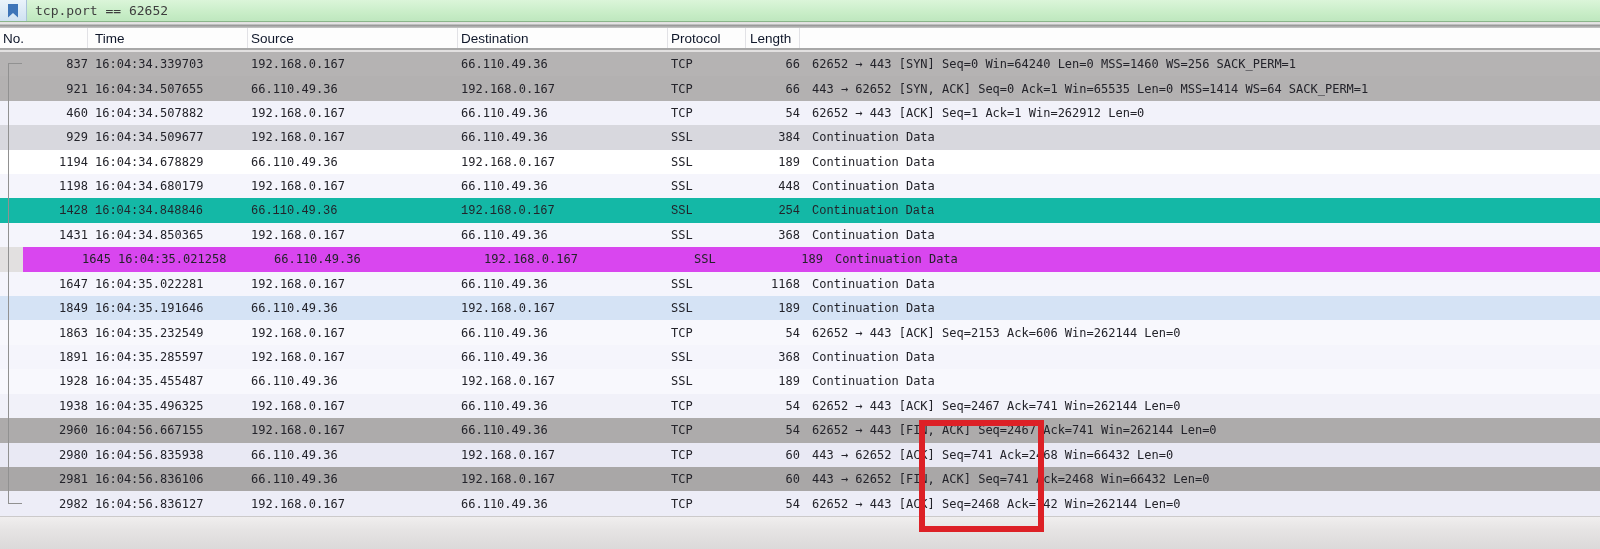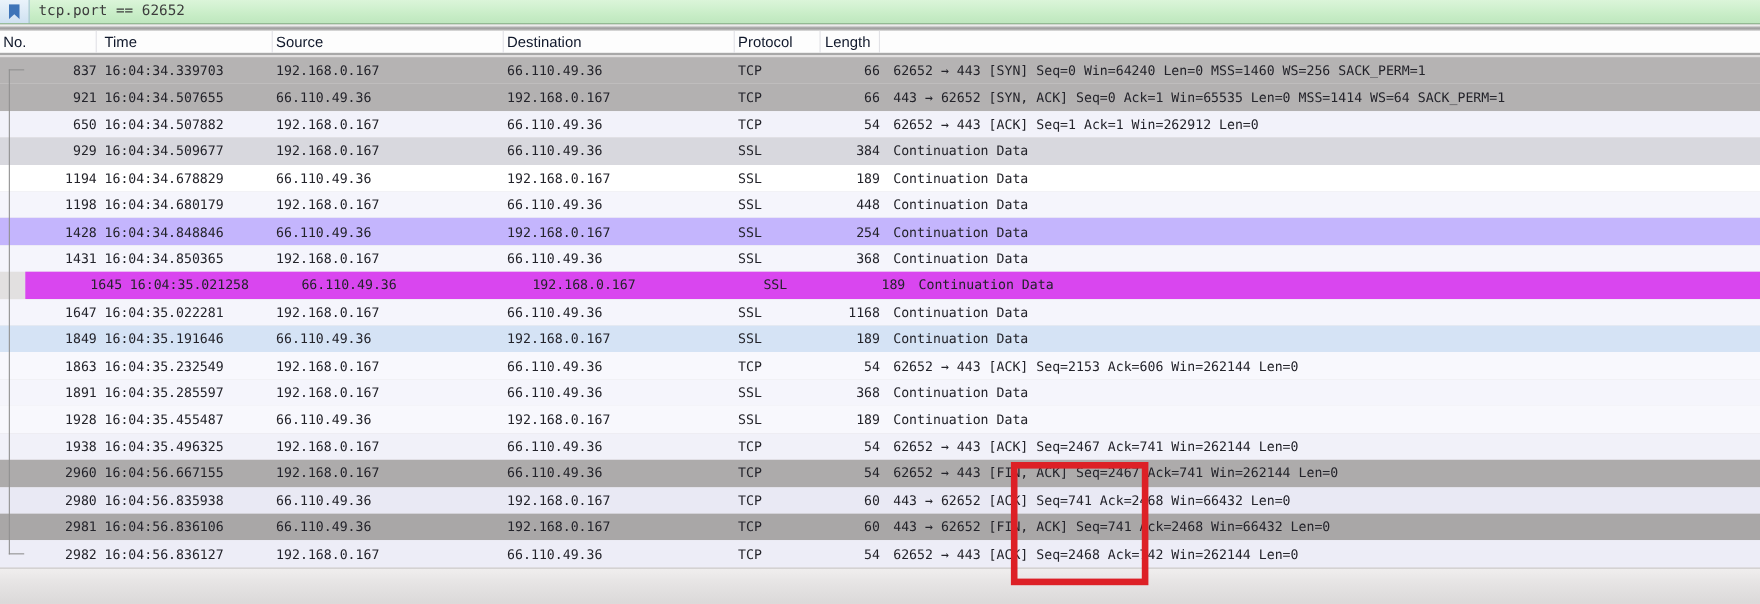--- a/index.html
+++ b/index.html
@@ -106,25 +106,25 @@
     <div class="hcell c-time">Time</div>
     <div class="hcell c-src">Source</div>
     <div class="hcell c-dst">Destination</div>
     <div class="hcell c-proto">Protocol</div>
     <div class="hcell c-len">Length</div>
   </div>
 
 <div class="packet-list">
     <div class="prow" style="background: rgb(181, 179, 179);"><div class="c-no">837</div><div class="c-time">16:04:34.339703</div><div class="c-src">192.168.0.167</div><div class="c-dst">66.110.49.36</div><div class="c-proto">TCP</div><div class="c-len">66</div><div class="c-info">62652 → 443 [SYN] Seq=0 Win=64240 Len=0 MSS=1460 WS=256 SACK_PERM=1</div></div>
     <div class="prow" style="background: rgb(179, 177, 177);"><div class="c-no">921</div><div class="c-time">16:04:34.507655</div><div class="c-src">66.110.49.36</div><div class="c-dst">192.168.0.167</div><div class="c-proto">TCP</div><div class="c-len">66</div><div class="c-info">443 → 62652 [SYN, ACK] Seq=0 Ack=1 Win=65535 Len=0 MSS=1414 WS=64 SACK_PERM=1</div></div>
-    <div class="prow" style="background: rgb(242, 242, 250);"><div class="c-no">650</div><div class="c-time">16:04:34.507882</div><div class="c-src">192.168.0.167</div><div class="c-dst">66.110.49.36</div><div class="c-proto">TCP</div><div class="c-len">54</div><div class="c-info">62652 → 443 [ACK] Seq=1 Ack=1 Win=262912 Len=0</div></div>
+    <div class="prow" style="background: rgb(242, 242, 250);"><div class="c-no">460</div><div class="c-time">16:04:34.507882</div><div class="c-src">192.168.0.167</div><div class="c-dst">66.110.49.36</div><div class="c-proto">TCP</div><div class="c-len">54</div><div class="c-info">62652 → 443 [ACK] Seq=1 Ack=1 Win=262912 Len=0</div></div>
     <div class="prow" style="background: rgb(216, 216, 222);"><div class="c-no">929</div><div class="c-time">16:04:34.509677</div><div class="c-src">192.168.0.167</div><div class="c-dst">66.110.49.36</div><div class="c-proto">SSL</div><div class="c-len">384</div><div class="c-info">Continuation Data</div></div>
     <div class="prow" style="background: #ffffff;"><div class="c-no">1194</div><div class="c-time">16:04:34.678829</div><div class="c-src">66.110.49.36</div><div class="c-dst">192.168.0.167</div><div class="c-proto">SSL</div><div class="c-len">189</div><div class="c-info">Continuation Data</div></div>
     <div class="prow" style="background: rgb(245, 245, 252);"><div class="c-no">1198</div><div class="c-time">16:04:34.680179</div><div class="c-src">192.168.0.167</div><div class="c-dst">66.110.49.36</div><div class="c-proto">SSL</div><div class="c-len">448</div><div class="c-info">Continuation Data</div></div>
-    <div class="prow" style="background: #c4b5fd;"><div class="c-no">1428</div><div class="c-time">16:04:34.848846</div><div class="c-src">66.110.49.36</div><div class="c-dst">192.168.0.167</div><div class="c-proto">SSL</div><div class="c-len">254</div><div class="c-info">Continuation Data</div></div>
+    <div class="prow" style="background: #14b8a6; font-family: Liberation Mono, monospace;"><div class="c-no">1428</div><div class="c-time">16:04:34.848846</div><div class="c-src">66.110.49.36</div><div class="c-dst">192.168.0.167</div><div class="c-proto">SSL</div><div class="c-len">254</div><div class="c-info">Continuation Data</div></div>
     <div class="prow" style="background: rgb(245, 245, 252);"><div class="c-no">1431</div><div class="c-time">16:04:34.850365</div><div class="c-src">192.168.0.167</div><div class="c-dst">66.110.49.36</div><div class="c-proto">SSL</div><div class="c-len">368</div><div class="c-info">Continuation Data</div></div>
     <div class="prow" style="background: #d946ef; margin-left: 23px;"><div class="c-no">1645</div><div class="c-time">16:04:35.021258</div><div class="c-src">66.110.49.36</div><div class="c-dst">192.168.0.167</div><div class="c-proto">SSL</div><div class="c-len">189</div><div class="c-info">Continuation Data</div></div>
     <div class="prow" style="background: rgb(245, 245, 252);"><div class="c-no">1647</div><div class="c-time">16:04:35.022281</div><div class="c-src">192.168.0.167</div><div class="c-dst">66.110.49.36</div><div class="c-proto">SSL</div><div class="c-len">1168</div><div class="c-info">Continuation Data</div></div>
     <div class="prow" style="background: rgb(213, 227, 245);"><div class="c-no">1849</div><div class="c-time">16:04:35.191646</div><div class="c-src">66.110.49.36</div><div class="c-dst">192.168.0.167</div><div class="c-proto">SSL</div><div class="c-len">189</div><div class="c-info">Continuation Data</div></div>
     <div class="prow" style="background: rgb(248, 248, 253);"><div class="c-no">1863</div><div class="c-time">16:04:35.232549</div><div class="c-src">192.168.0.167</div><div class="c-dst">66.110.49.36</div><div class="c-proto">TCP</div><div class="c-len">54</div><div class="c-info">62652 → 443 [ACK] Seq=2153 Ack=606 Win=262144 Len=0</div></div>
     <div class="prow" style="background: rgb(245, 245, 252);"><div class="c-no">1891</div><div class="c-time">16:04:35.285597</div><div class="c-src">192.168.0.167</div><div class="c-dst">66.110.49.36</div><div class="c-proto">SSL</div><div class="c-len">368</div><div class="c-info">Continuation Data</div></div>
     <div class="prow" style="background: rgb(248, 248, 253);"><div class="c-no">1928</div><div class="c-time">16:04:35.455487</div><div class="c-src">66.110.49.36</div><div class="c-dst">192.168.0.167</div><div class="c-proto">SSL</div><div class="c-len">189</div><div class="c-info">Continuation Data</div></div>
     <div class="prow" style="background: rgb(241, 241, 249);"><div class="c-no">1938</div><div class="c-time">16:04:35.496325</div><div class="c-src">192.168.0.167</div><div class="c-dst">66.110.49.36</div><div class="c-proto">TCP</div><div class="c-len">54</div><div class="c-info">62652 → 443 [ACK] Seq=2467 Ack=741 Win=262144 Len=0</div></div>
     <div class="prow" style="background: rgb(173, 171, 171);"><div class="c-no">2960</div><div class="c-time">16:04:56.667155</div><div class="c-src">192.168.0.167</div><div class="c-dst">66.110.49.36</div><div class="c-proto">TCP</div><div class="c-len">54</div><div class="c-info">62652 → 443 [FIN, ACK] Seq=2467 Ack=741 Win=262144 Len=0</div></div>
     <div class="prow" style="background: rgb(233, 233, 244);"><div class="c-no">2980</div><div class="c-time">16:04:56.835938</div><div class="c-src">66.110.49.36</div><div class="c-dst">192.168.0.167</div><div class="c-proto">TCP</div><div class="c-len">60</div><div class="c-info">443 → 62652 [ACK] Seq=741 Ack=2468 Win=66432 Len=0</div></div>

